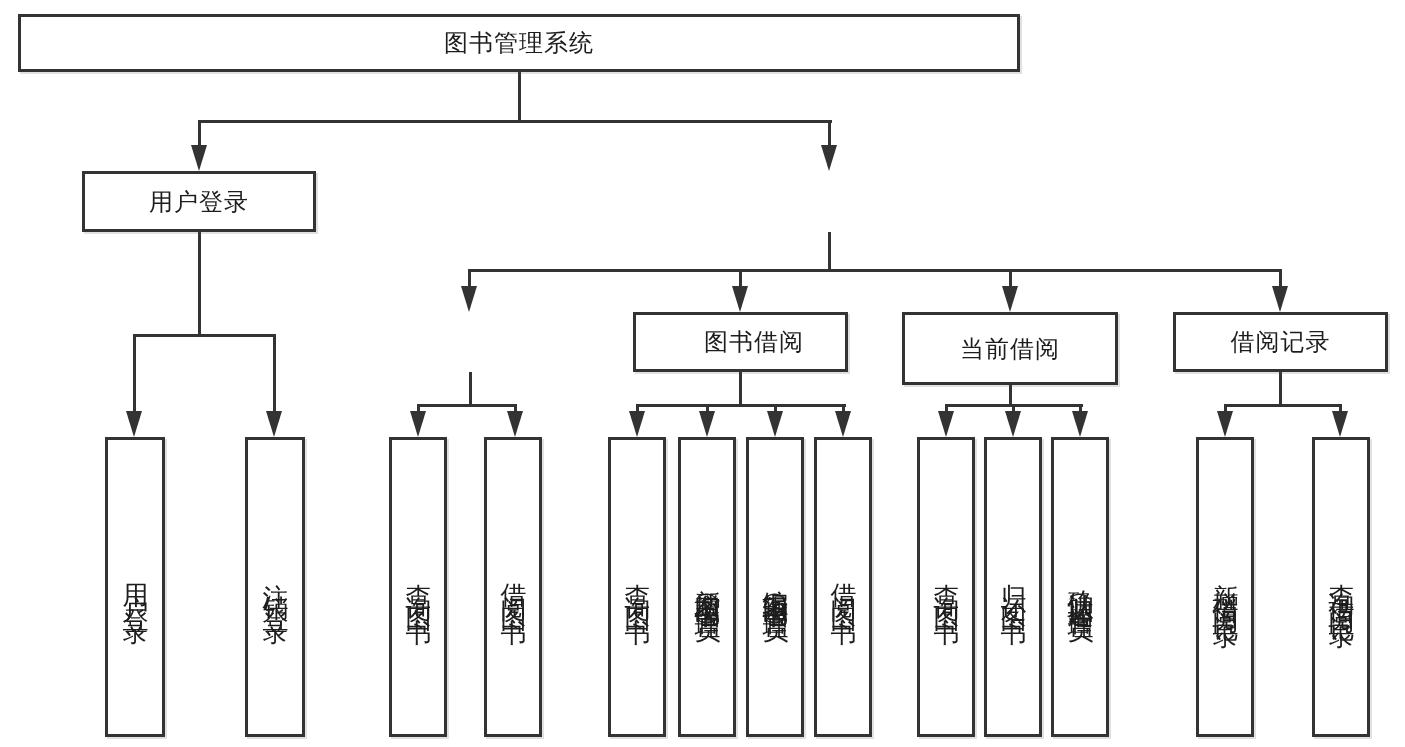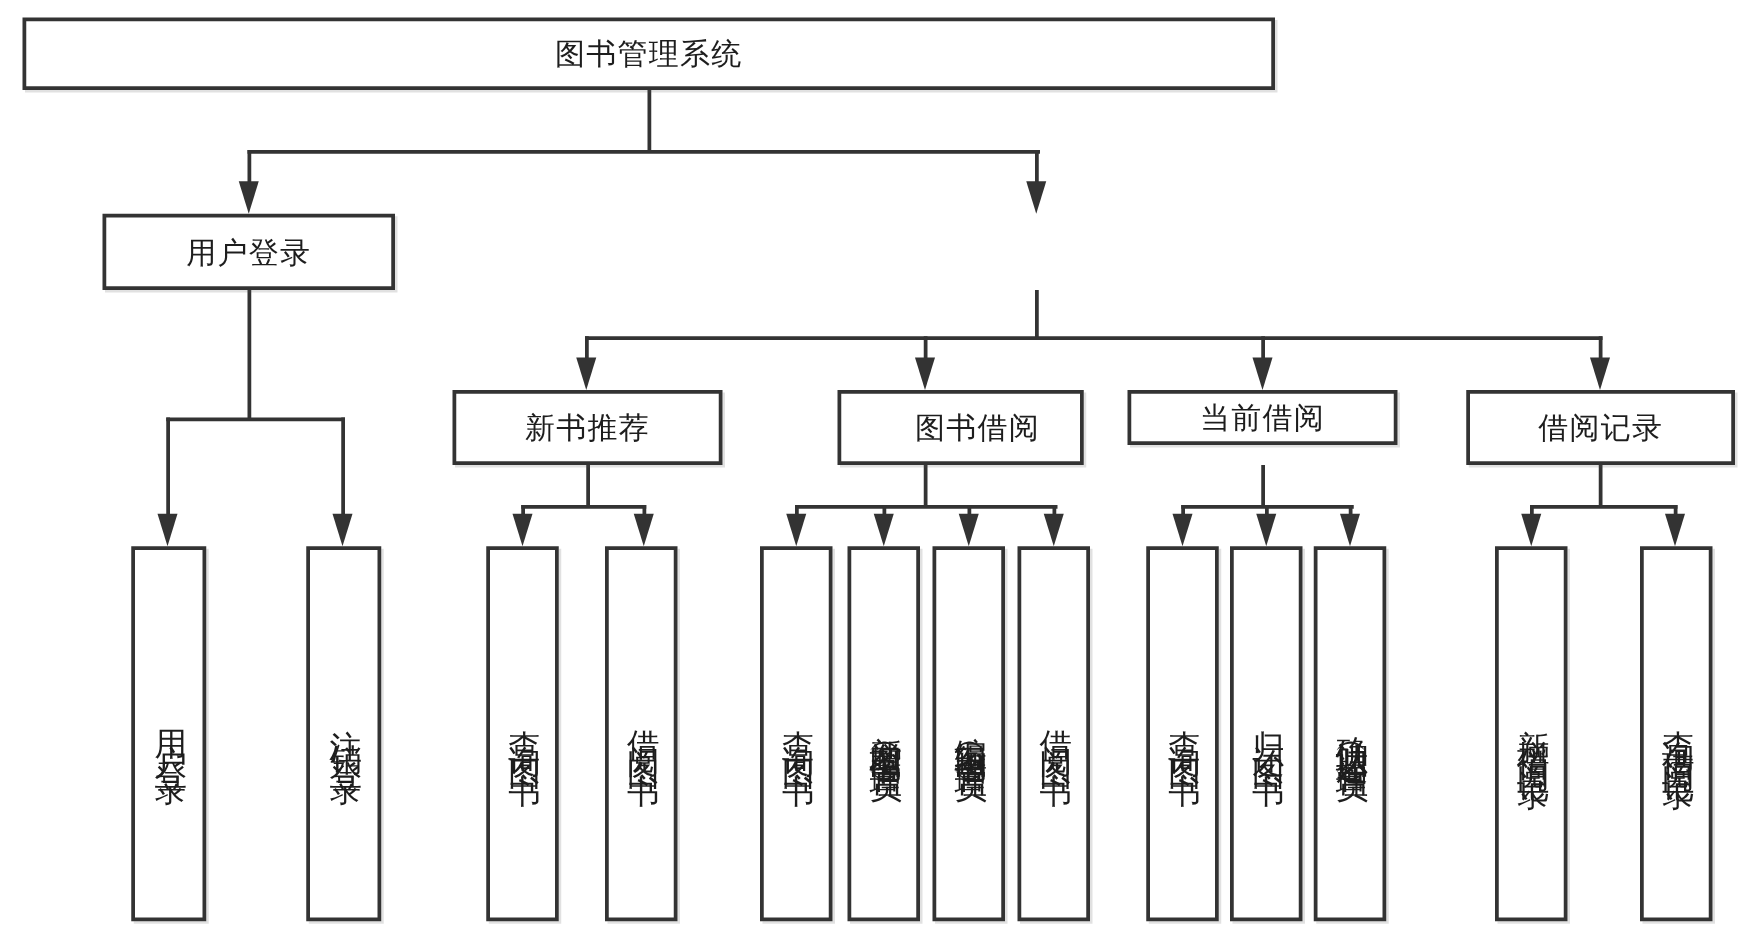--- a/index.html
+++ b/index.html
@@ -2,21 +2,21 @@
 <html><head>
 <meta charset="utf-8">
 <style>
   html, body { margin: 0; padding: 0; background: #ffffff; }
   #canvas {
     position: relative;
     width: 1405px;
     height: 747px;
     background: #ffffff;
     overflow: hidden;
-    font-family: Liberation Mono, monospace;
+    font-family: Liberation Serif, serif;
   }
   .node {
     position: absolute;
     background: #ffffff;
     border: 3px solid #333333;
     box-sizing: border-box;
     display: flex;
     align-items: center;
     justify-content: center;
     color: #1d1d1d;
@@ -83,23 +83,22 @@
   <div class="line" style="left:468px; top:269px; width:814px; height:3px;"></div>
   <div class="line" style="left:468px; top:269px; width:3px; height:20px;"></div>
   <div class="arrowhead" style="left:461px; top:286px;"></div>
   <div class="line" style="left:739px; top:269px; width:3px; height:20px;"></div>
   <div class="arrowhead" style="left:732px; top:286px;"></div>
   <div class="line" style="left:1009px; top:269px; width:3px; height:20px;"></div>
   <div class="arrowhead" style="left:1002px; top:286px;"></div>
   <div class="line" style="left:1279px; top:269px; width:3px; height:20px;"></div>
   <div class="arrowhead" style="left:1272px; top:286px;"></div>
 
-  <div class="node" style="left:362px; top:312px; width:216px; height:60px;">新书推荐</div>
-  <div class="node" style="left:670px; top:312px; width:197px; height:60px;padding-left:27px;">图书借阅</div>
-  <div class="node" style="left:902px; top:312px; width:216px; height:44px;">当前借阅</div>
+  <div class="node" style="left:633px; top:312px; width:215px; height:60px;padding-left:27px;">图书借阅</div>
+  <div class="node" style="left:902px; top:312px; width:216px; height:73px;">当前借阅</div>
   <div class="node" style="left:1173px; top:312px; width:215px; height:60px;">借阅记录</div>
 
   <div class="line" style="left:469px; top:372px; width:3px; height:34px;"></div>
   <div class="line" style="left:417px; top:404px; width:100px; height:3px;"></div>
   <div class="line" style="left:417px; top:404px; width:3px; height:10px;"></div>
   <div class="arrowhead" style="left:410px; top:411px;"></div>
   <div class="line" style="left:514px; top:404px; width:3px; height:10px;"></div>
   <div class="arrowhead" style="left:507px; top:411px;"></div>
 
   <div class="line" style="left:739px; top:372px; width:3px; height:34px;"></div>

